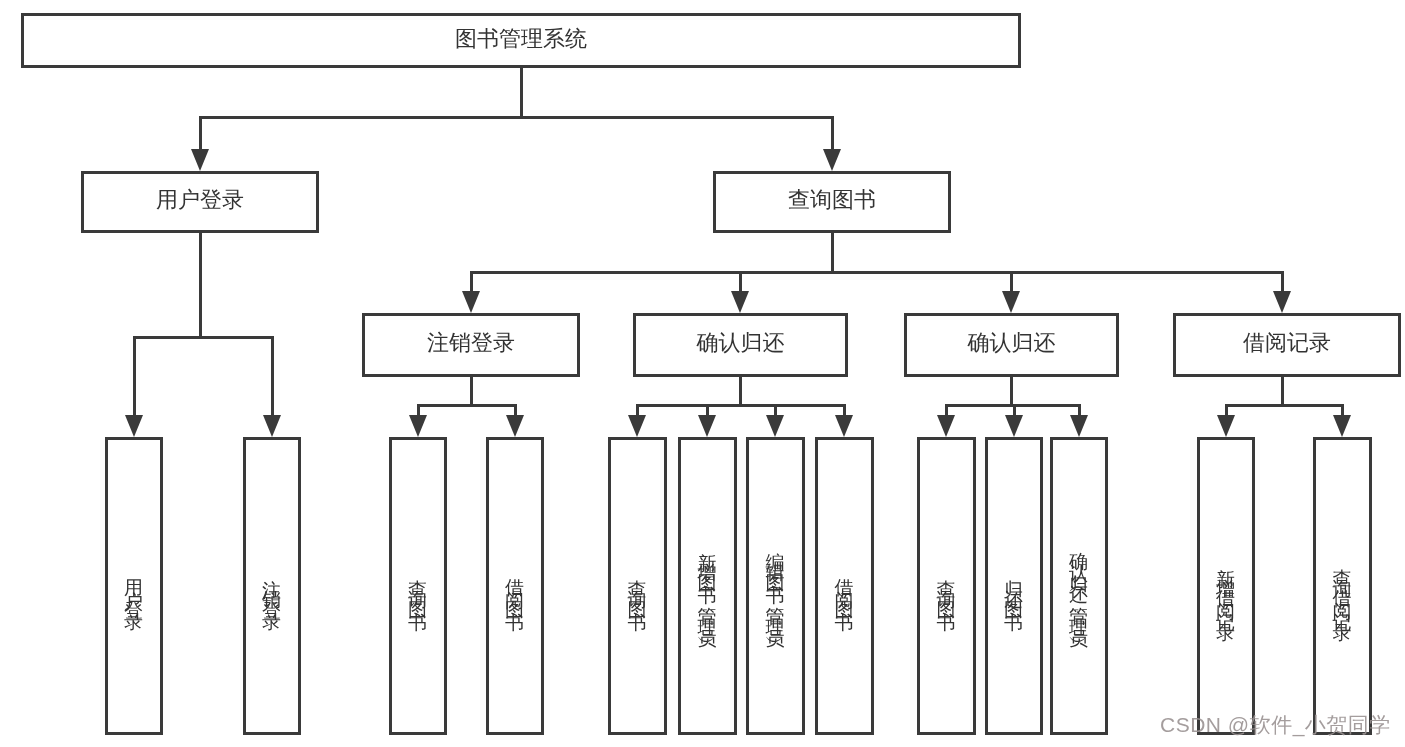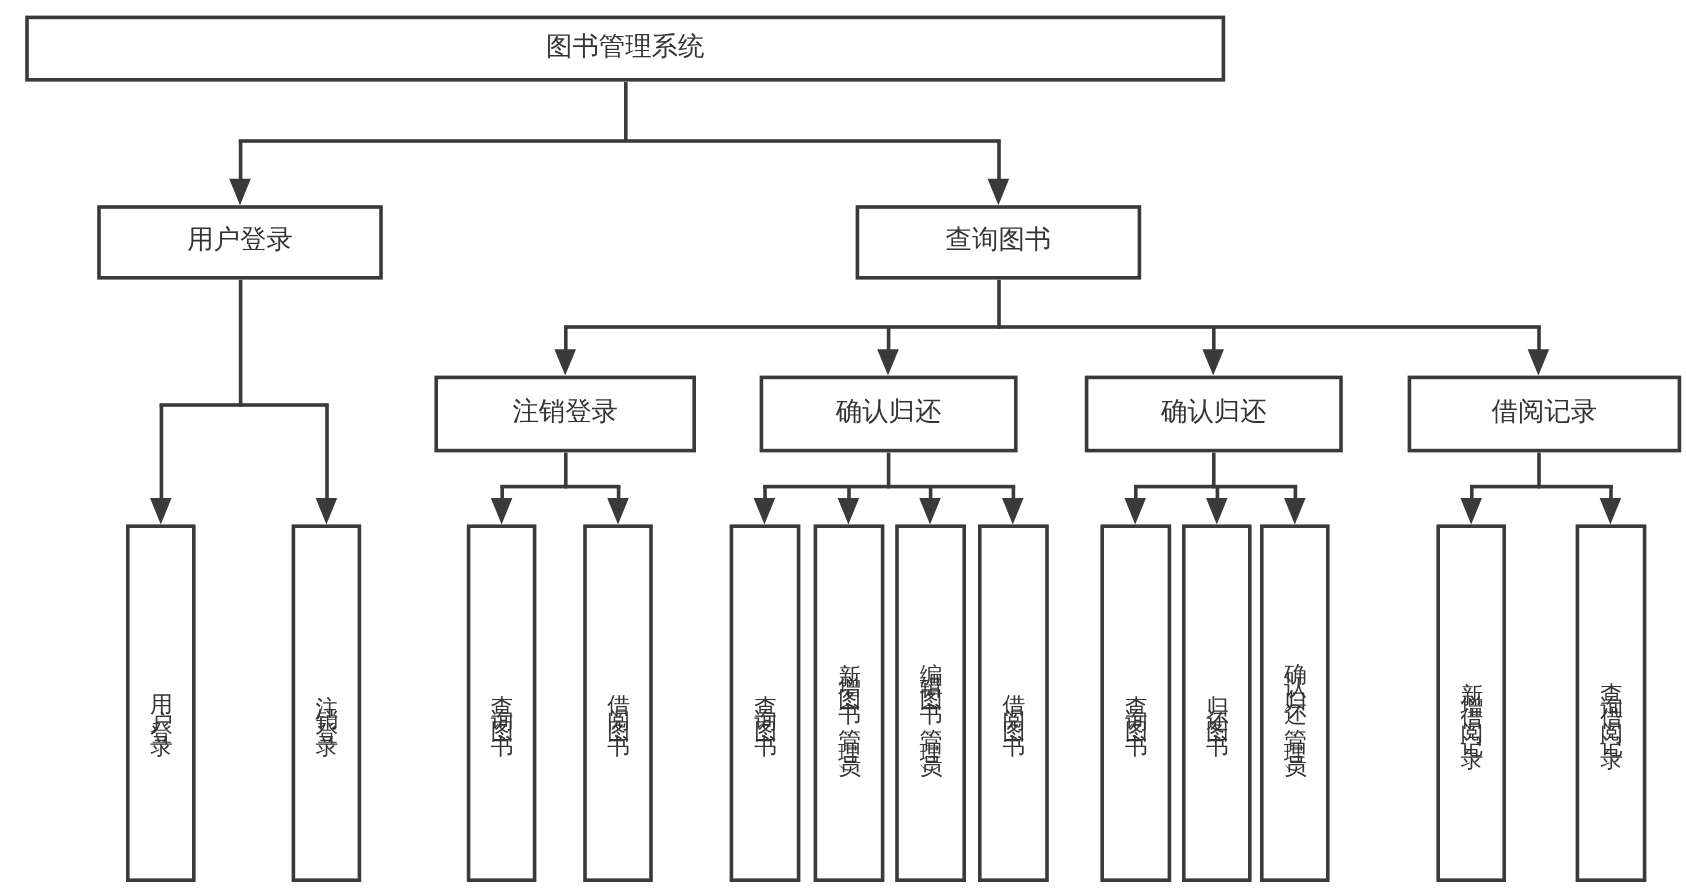--- a/index.html
+++ b/index.html
@@ -190,14 +190,15 @@
   <div class="leaf" style="left:1050px;width:58px">
     <span class="lbl">确认归还（管理员）</span>
   </div>
   <div class="leaf" style="left:1197px;width:58px">
     <span class="lbl">新增借阅记录</span>
   </div>
   <div class="leaf" style="left:1313px;width:59px">
     <span class="lbl">查询借阅记录</span>
   </div>
 
+  <div class="watermark">CSDN @软件_小贺同学</div>
 
 </div>
 
 </body></html>

